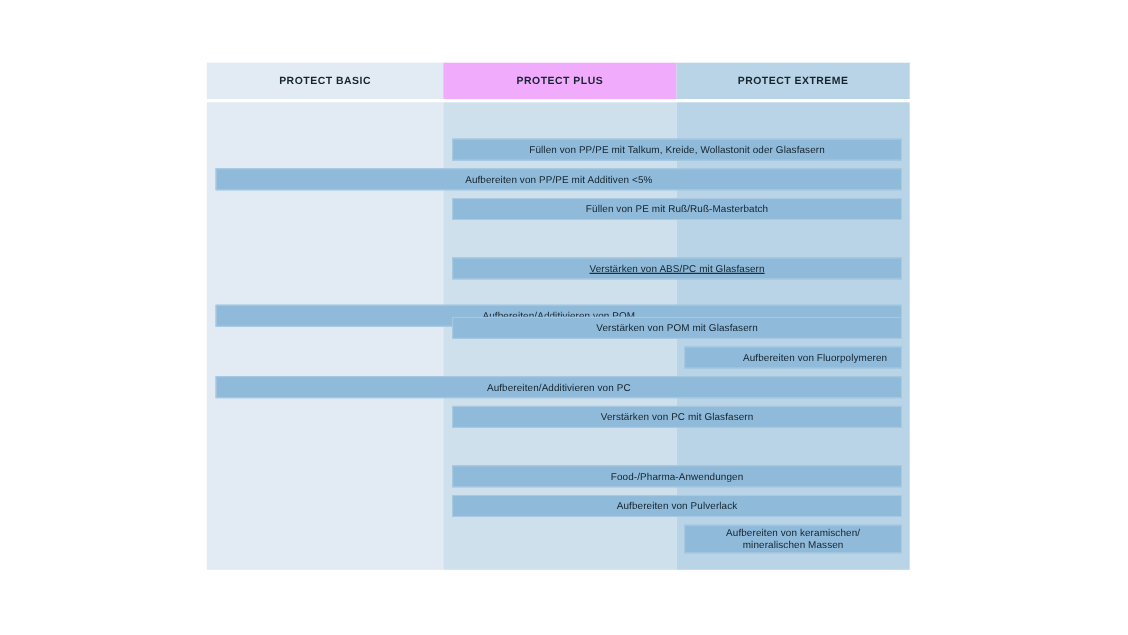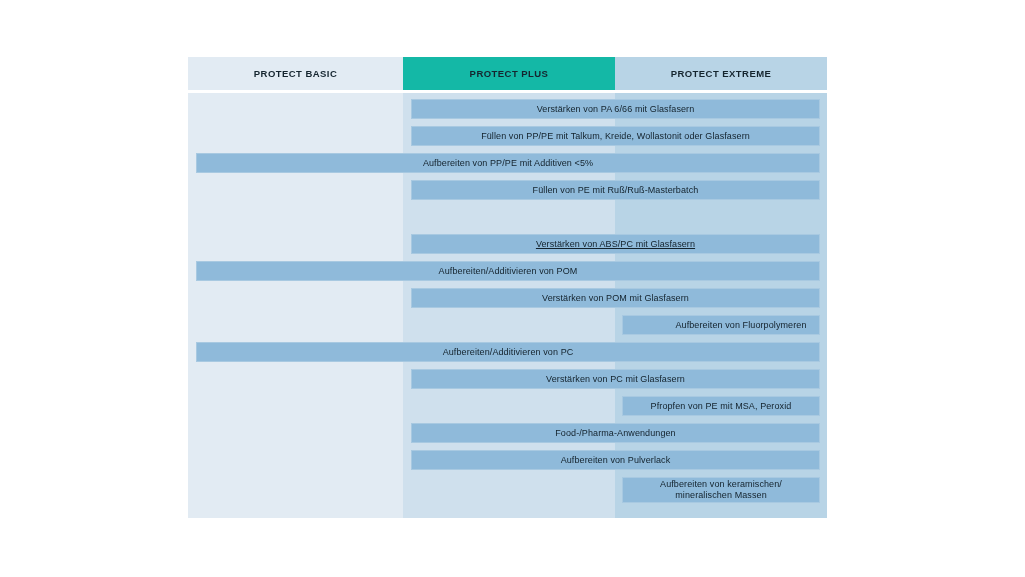--- a/index.html
+++ b/index.html
@@ -45,21 +45,21 @@
     display: flex;
     align-items: center;
     justify-content: center;
     font-size: 9.5px;
     font-weight: bold;
     letter-spacing: 0.45px;
     color: #15252f;
     box-sizing: border-box;
   }
   .header-cell.c1 { left: 0;   width: 215px; background: #e2ebf3; }
-  .header-cell.c2 { left: 215px; width: 212px; background: #14b8a6; }
+  .header-cell.c2 { left: 215px; width: 212px; background: #f0abfc; }
   .header-cell.c3 { left: 427px; width: 212px; background: #b8d4e6; }
 
   
   .body-area {
     position: absolute;
     left: 0;
     top: 36px;
     width: 639px;
     height: 425px;
   }
@@ -154,46 +154,41 @@
       <div class="header-cell c1">PROTECT BASIC</div>
       <div class="header-cell c2">PROTECT PLUS</div>
       <div class="header-cell c3">PROTECT EXTREME</div>
     </div>
 
     <div class="body-area">
       <div class="col-bg c1"></div>
       <div class="col-bg c2"></div>
       <div class="col-bg c3"></div>
       <div class="bars" id="bars">
-          <div class="bar s2" style="top: 6px;">
-            <div>
-              <span>Verstärken von PA 6/66 mit Glasfasern</span>
-            </div>
-          </div>
           <div class="bar s2" style="top: 33px;">
             <div>
               <span>Füllen von PP/PE mit Talkum, Kreide, Wollastonit oder Glasfasern</span>
             </div>
           </div>
           <div class="bar s1" style="top: 60px; justify-content: center;">
             <div>
               <span>Aufbereiten von PP/PE mit Additiven &lt;5%</span>
             </div>
           </div>
           <div class="bar s2" style="top: 87px;">
             <div>
               <span>Füllen von PE mit Ruß/Ruß-Masterbatch</span>
             </div>
           </div>
           <div class="bar s2" style="top: 141px; text-decoration: underline;">
             <div>
               <span>Verstärken von ABS/PC mit Glasfasern</span>
             </div>
           </div>
-          <div class="bar s1" style="top: 168px;">
+          <div class="bar s1" style="top: 184px;">
             <div>
               <span>Aufbereiten/Additivieren von POM</span>
             </div>
           </div>
           <div class="bar s2" style="top: 195px;">
             <div>
               <span>Verstärken von POM mit Glasfasern</span>
             </div>
           </div>
           <div class="bar s3" style="top: 222px; padding-left: 40px;">
@@ -202,25 +197,20 @@
             </div>
           </div>
           <div class="bar s1" style="top: 249px;">
             <div>
               <span>Aufbereiten/Additivieren von PC</span>
             </div>
           </div>
           <div class="bar s2" style="top: 276px;">
             <div>
               <span>Verstärken von PC mit Glasfasern</span>
-            </div>
-          </div>
-          <div class="bar s3" style="top: 303px;">
-            <div>
-              <span>Pfropfen von PE mit MSA, Peroxid</span>
             </div>
           </div>
           <div class="bar s2" style="top: 330px;">
             <div>
               <span>Food-/Pharma-Anwendungen</span>
             </div>
           </div>
           <div class="bar s2" style="top: 357px;">
             <div>
               <span>Aufbereiten von Pulverlack</span>

